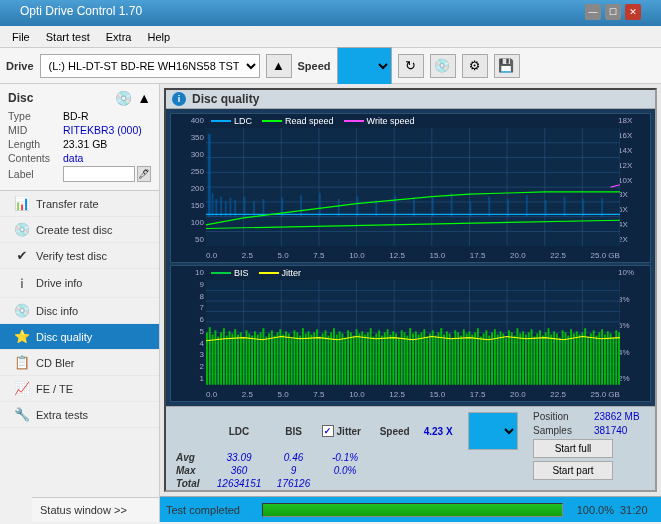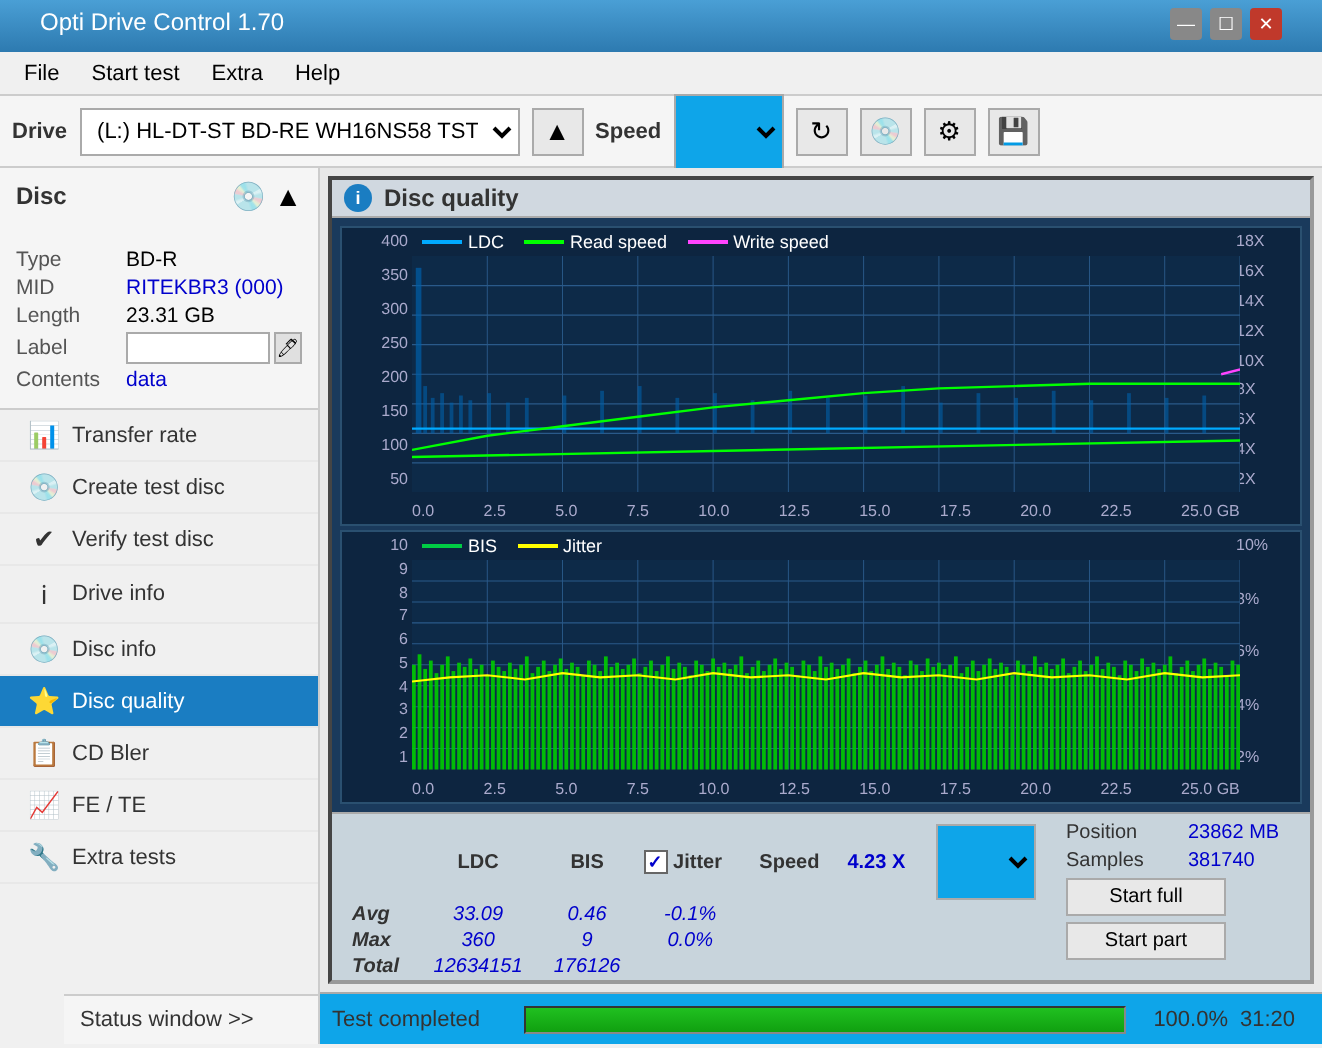--- a/index.html
+++ b/index.html
@@ -130,21 +130,21 @@
     
     .disc-panel {
       background: #f5f5f5;
       border-bottom: 1px solid #ccc;
       padding: 6px 8px;
     }
     .disc-panel-header {
       display: flex;
       align-items: center;
       justify-content: space-between;
-      margin-bottom: 18px;
+      margin-bottom: 4px;
       gap: 12px;
     }
     .disc-label {
       font-size: 12px;
       font-weight: bold;
       color: #333;
     }
     .disc-icon-row {
       display: flex;
       gap: 2px;
@@ -536,28 +536,28 @@
         <span class="disc-info-val black">BD-R</span>
       </div>
       <div class="disc-info-row">
         <span class="disc-info-key">MID</span>
         <span class="disc-info-val">RITEKBR3 (000)</span>
       </div>
       <div class="disc-info-row">
         <span class="disc-info-key">Length</span>
         <span class="disc-info-val black">23.31 GB</span>
       </div>
+      <div class="disc-info-row">
+        <span class="disc-info-key">Contents</span>
+        <span class="disc-info-val">data</span>
+      </div>
       <div class="disc-info-row" style="align-items:center;">
         <span class="disc-info-key">Label</span>
         <input class="label-input" type="text" value="" style="">
         <button class="label-btn">🖊</button>
-      </div>
-      <div class="disc-info-row">
-        <span class="disc-info-key">Contents</span>
-        <span class="disc-info-val">data</span>
       </div>
     </div>
 
     <div class="nav-items">
       <div class="nav-item">
         <span class="nav-item-icon">📊</span>
         <span>Transfer rate</span>
       </div>
       <div class="nav-item">
         <span class="nav-item-icon">💿</span>

